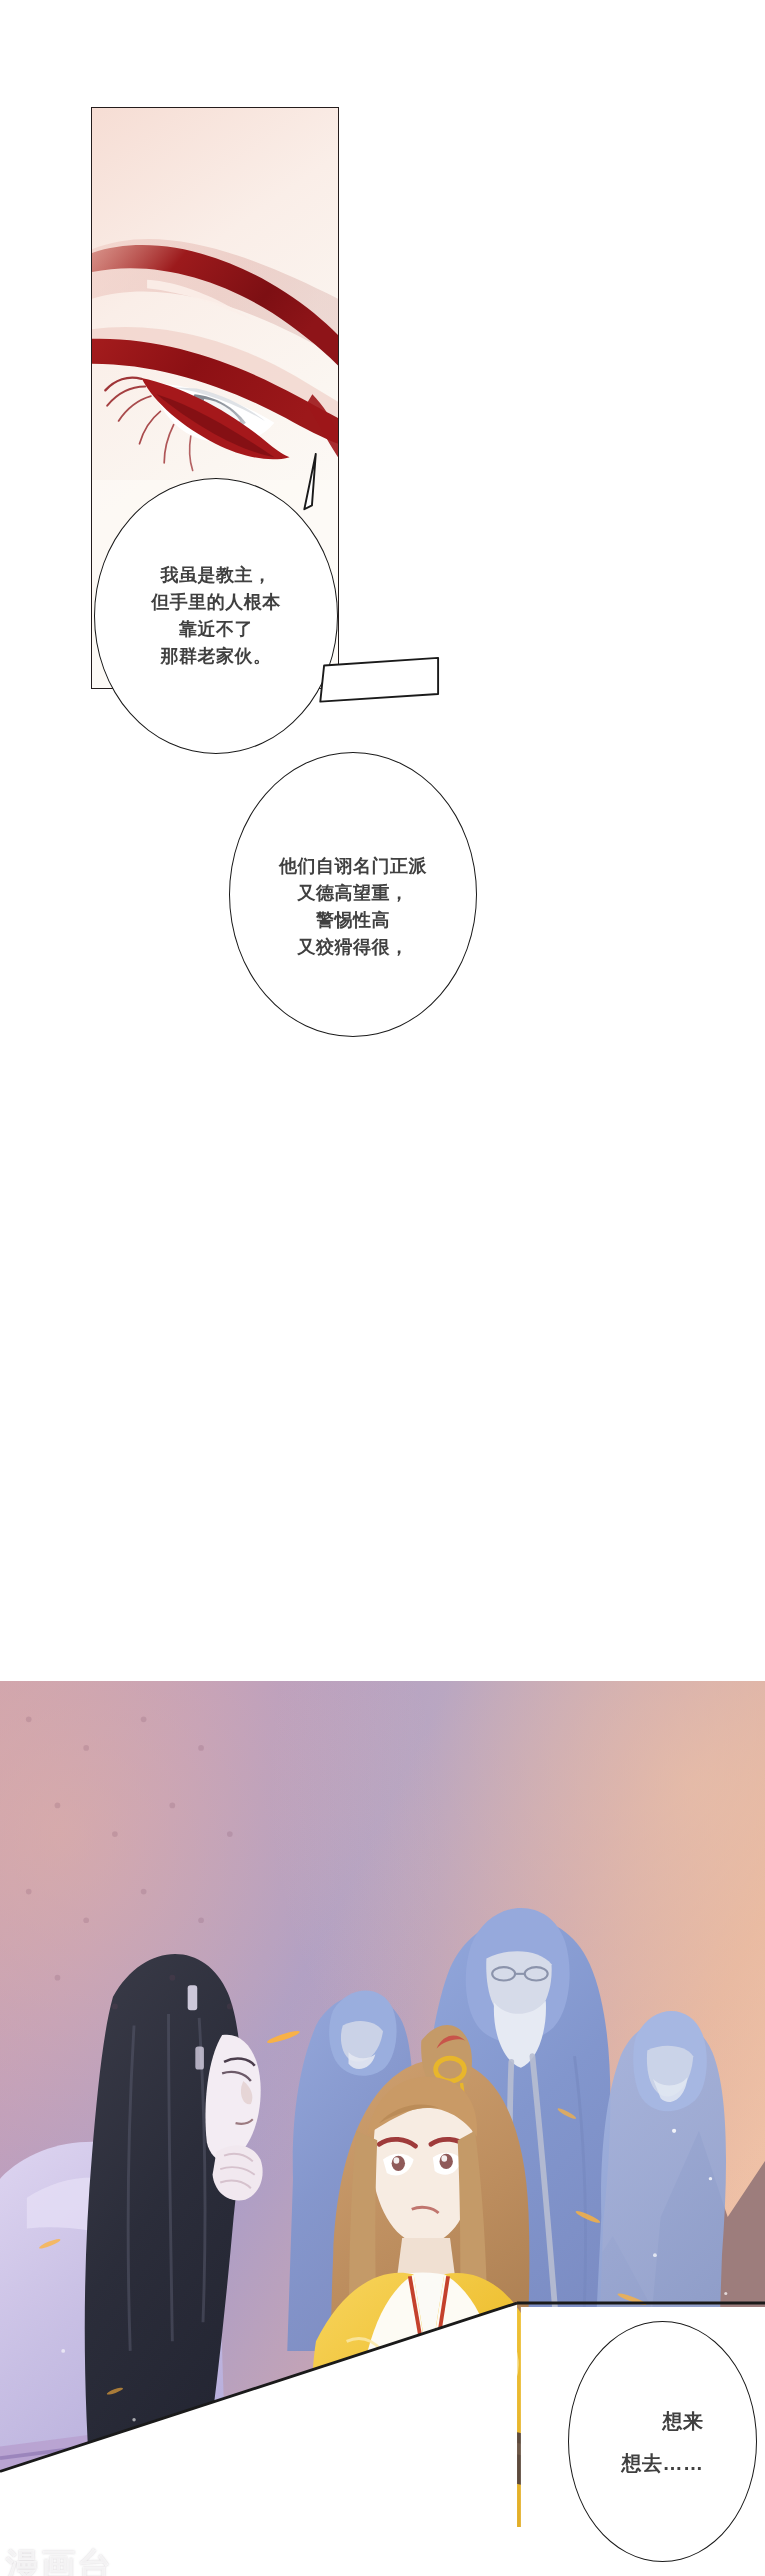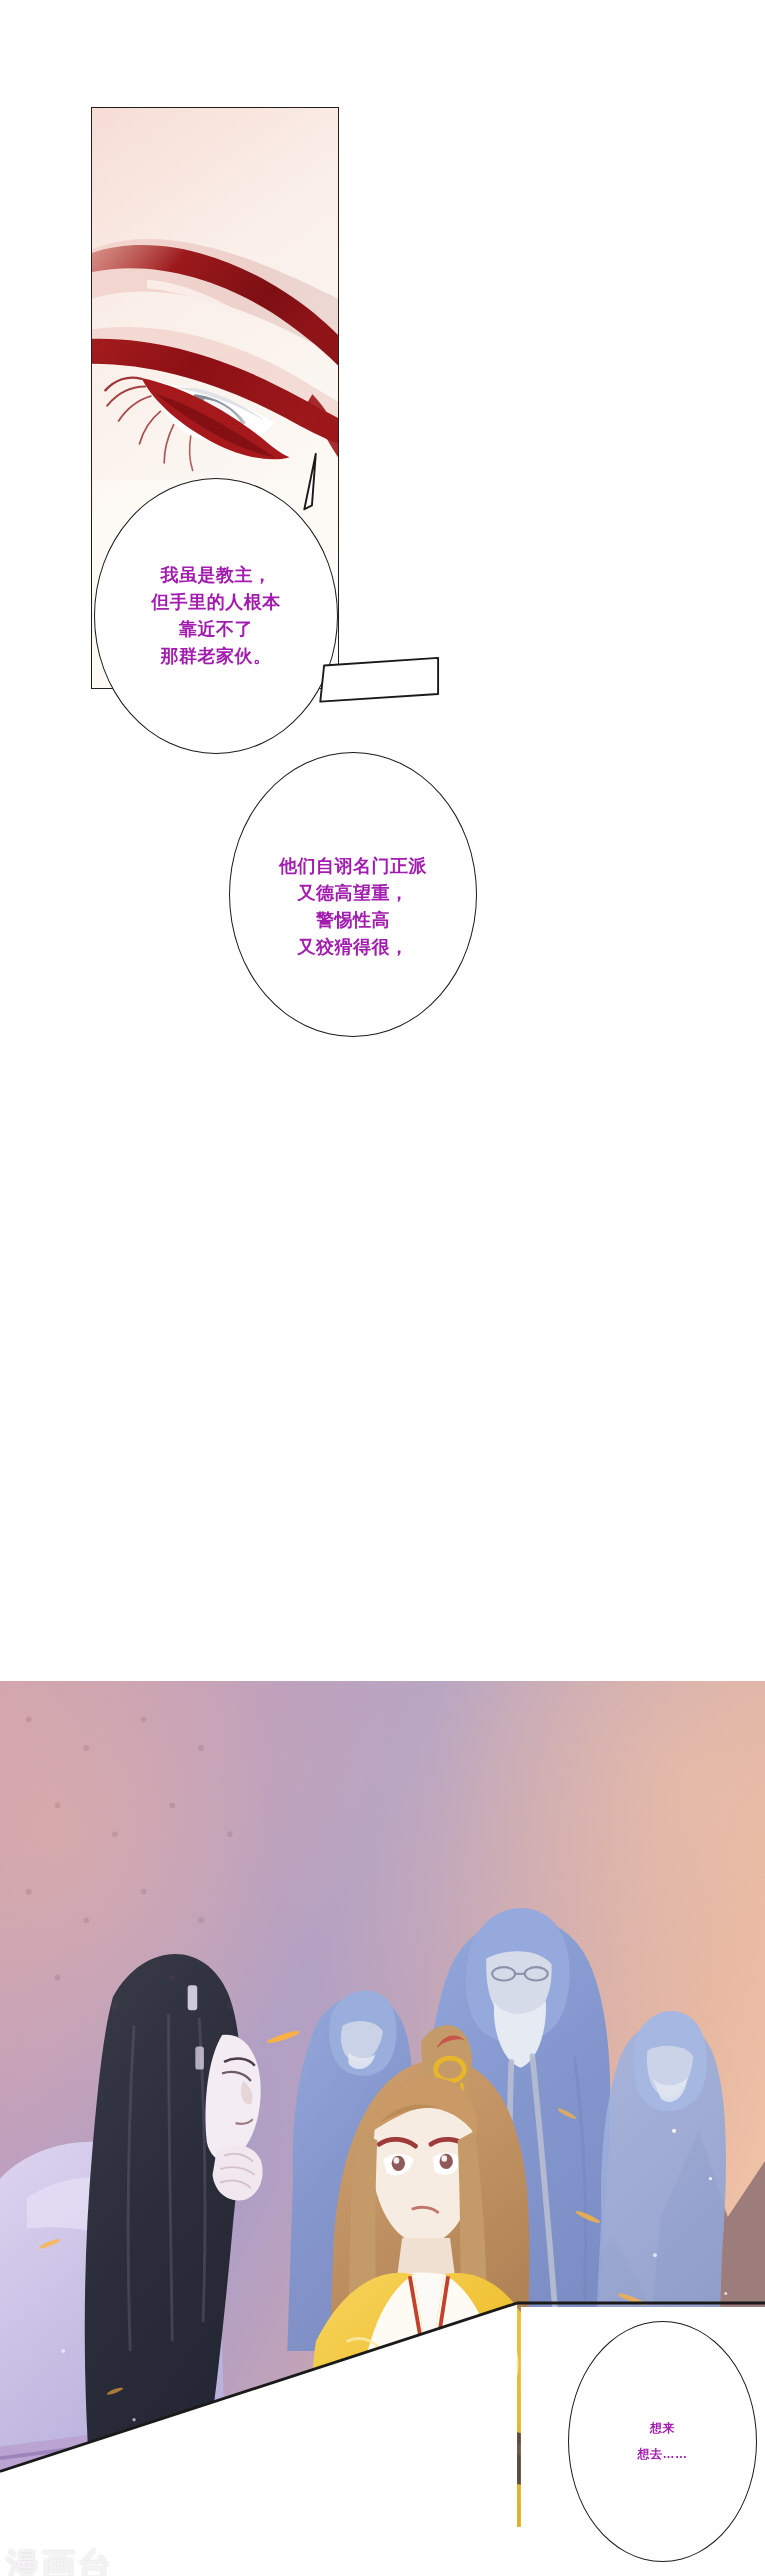--- a/index.html
+++ b/index.html
@@ -52,32 +52,32 @@
     background: #ffffff;
     border: 1.9px solid #1a1a1a;
     border-radius: 50%;
     display: flex;
     align-items: center;
     justify-content: center;
     box-sizing: border-box;
   }
   .bubble .lines {
     text-align: center;
-    color: #a21caf;
+    color: #404040;
     line-height: 1.5;
     font-weight: 600;
     letter-spacing: 0.5px;
     white-space: pre-line;
   }
   #bubble-1 { left: 94px;  top: 478px;  width: 244px; height: 276px; z-index: 8; }
   #bubble-1 .lines { font-size: 18px; }
   #bubble-2 { left: 229px; top: 752px;  width: 248px; height: 285px; z-index: 8; }
   #bubble-2 .lines { font-size: 18px; margin-top: 24px; }
   #bubble-3 { left: 568px; top: 2321px; width: 189px; height: 241px; z-index: 9; }
-  #bubble-3 .lines { font-size: 12px; line-height: 2.1; }
+  #bubble-3 .lines { font-size: 20px; line-height: 2.1; text-align: right; }
 
   .bubble-tail { position: absolute; z-index: 9; pointer-events: none; }
 
   
   .watermark {
     position: absolute;
     left: 5.7px;
     top: 2515px;
     font-size: 34px;
     font-weight: 700;

